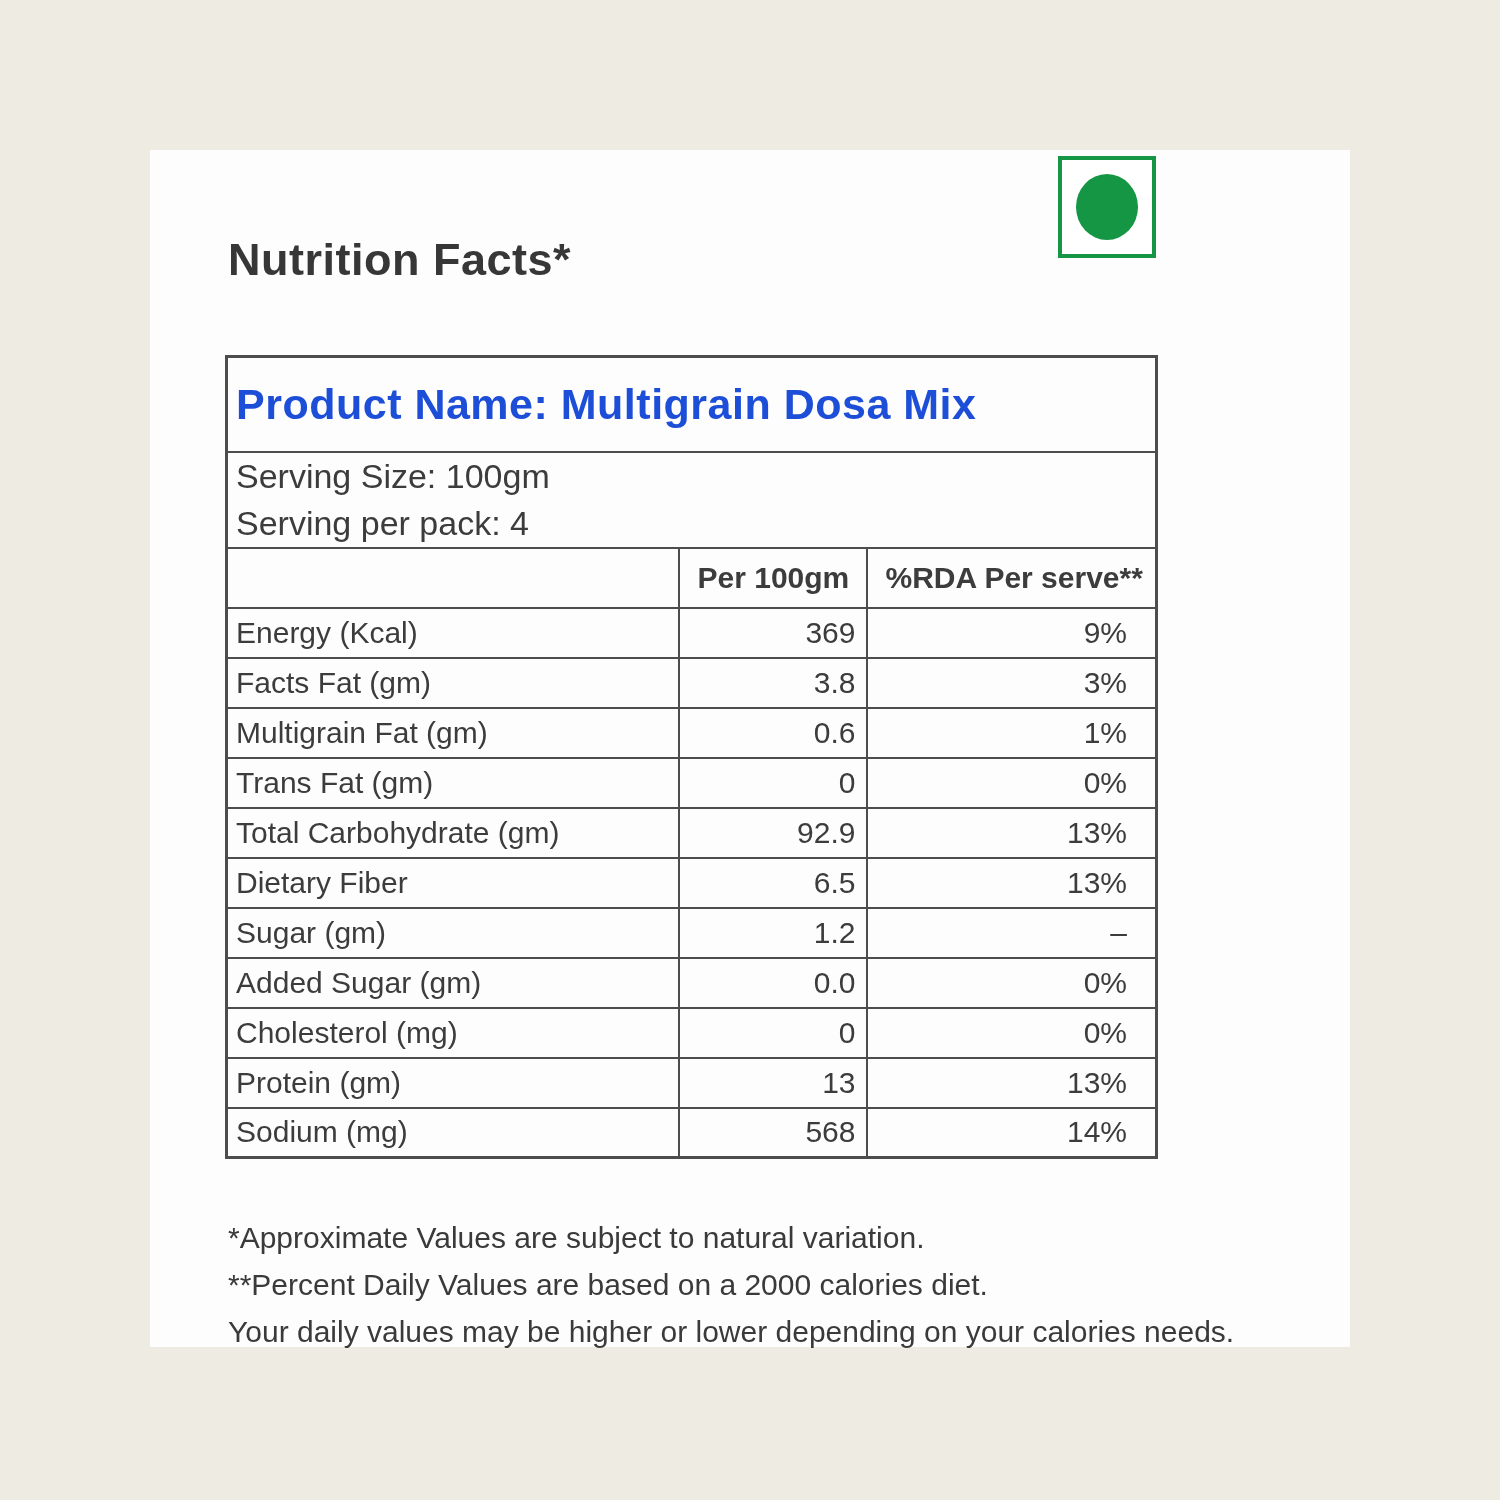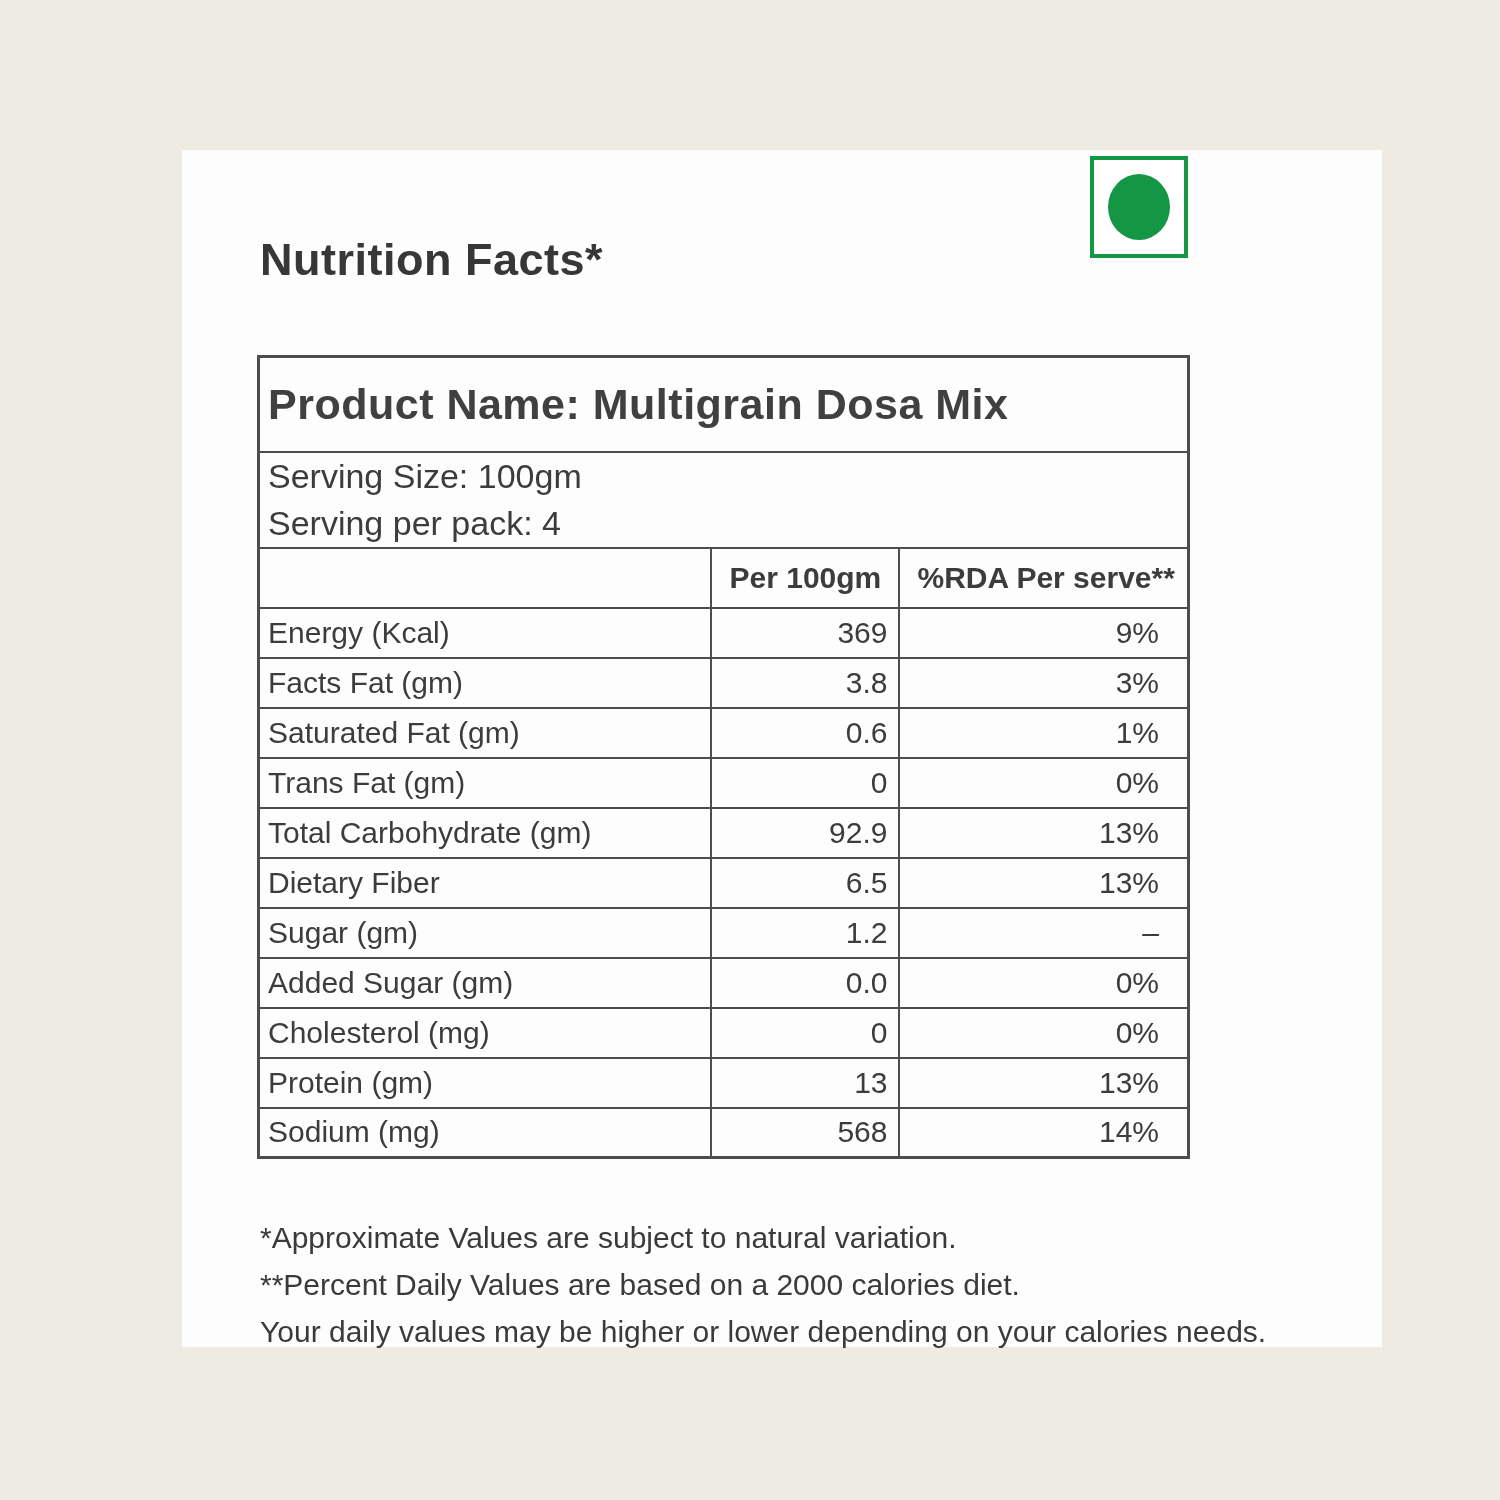--- a/index.html
+++ b/index.html
@@ -10,21 +10,21 @@
     --veg_green: #149644;
   }
   * { margin: 0; padding: 0; box-sizing: border-box; }
   html, body {
     width: 1500px; height: 1500px;
     font-family: "Liberation Sans", sans-serif;
     background: var(--bg_outer);
     color: var(--ink);
     overflow: hidden;
   }
-  .page { position: relative; width: 1368px; height: 1500px; margin-left: 32px; }
+  .page { position: relative; width: 1368px; height: 1500px; }
   .panel {
     position: absolute;
     left: 150px; top: 150px;
     width: 1200px; height: 1197px;
     background: var(--panel);
   }
   .veg-mark {
     position: absolute;
     left: 908px; top: 6px;
     width: 98px; height: 102px;
@@ -61,21 +61,21 @@
     white-space: nowrap;
   }
   .nutrition-table { border: 3px solid var(--border); }
   col.c1 { width: 452px; }
   col.c2 { width: 188px; }
   col.c3 { width: 290px; }
   tr.product-row td {
     height: 95px;
     font-size: 43px;
     font-weight: bold;
-    color: #404040;
+    color: #1d4ed8;
     letter-spacing: 0.5px;
   }
   tr.serving-row td {
     height: 95px;
     font-size: 34px;
     white-space: normal;
   }
   tr.serving-row td .line { line-height: 47px; }
   tr.head-row td {
     height: 60px;
@@ -133,21 +133,21 @@
           <td>Energy (Kcal)</td>
           <td class="c-val">369</td>
           <td class="c-rda">9%</td>
         </tr>
         <tr class="data-row">
           <td>Facts Fat (gm)</td>
           <td class="c-val">3.8</td>
           <td class="c-rda">3%</td>
         </tr>
         <tr class="data-row">
-          <td>Saturated Fat (gm)</td>
+          <td>Multigrain Fat (gm)</td>
           <td class="c-val">0.6</td>
           <td class="c-rda">1%</td>
         </tr>
         <tr class="data-row">
           <td>Trans Fat (gm)</td>
           <td class="c-val">0</td>
           <td class="c-rda">0%</td>
         </tr>
         <tr class="data-row">
           <td>Total Carbohydrate (gm)</td>

